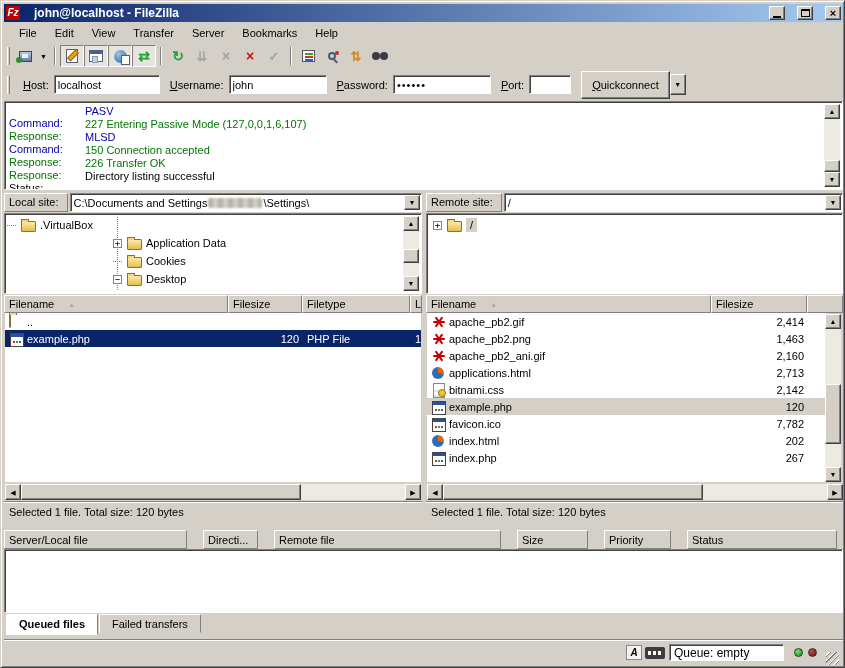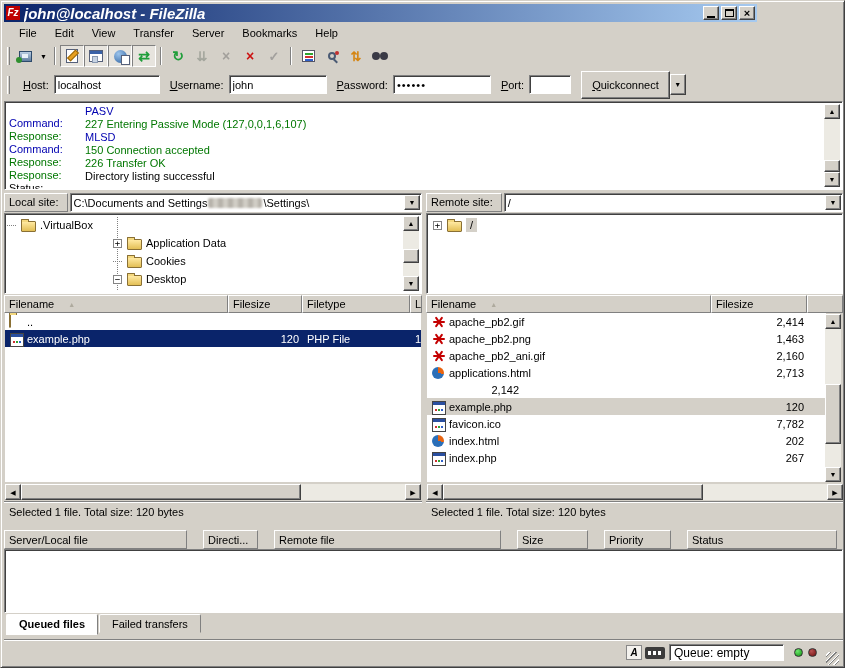--- a/index.html
+++ b/index.html
@@ -1,25 +1,25 @@
 <!DOCTYPE html>
 <html><head>
 <meta charset="utf-8">
 <style>
   html,body{margin:0;padding:0;background:#808080;}
   *{box-sizing:border-box;font-family:"Liberation Sans",sans-serif;}
   .window{position:relative;width:845px;height:668px;background:#d4d0c8;
     border:1px solid #404040;border-top-color:#d4d0c8;border-left-color:#d4d0c8;
     box-shadow:inset 1px 1px 0 #fff, inset -1px -1px 0 #808080;overflow:hidden;font-size:11px;color:#000;}
   
-  .titlebar{position:absolute;left:3px;top:3px;width:753px;height:18px;
-    background:linear-gradient(90deg,#0a246a,#a6caf0);display:flex;align-items:center;padding:0 2px;}
+  .titlebar{position:absolute;left:3px;top:3px;width:839px;height:18px;
+    background:linear-gradient(90deg,#0a246a,#a6caf0);display:flex;align-items:center;padding:0 2px;gap:10px;}
   .app-icon{width:14px;height:14px;background:#bf0000;color:#fff;font-weight:bold;font-style:italic;
     font-size:10px;line-height:14px;text-align:center;margin-right:4px;flex:0 0 auto;}
-  .title-text{color:#fff;font-weight:bold;font-size:15px;flex:1;white-space:nowrap;overflow:hidden;font-style:italic;}
+  .title-text{color:#fff;font-weight:bold;font-size:12px;flex:1;white-space:nowrap;overflow:hidden;}
   .winbtn{width:16px;height:14px;margin-left:2px;background:#d4d0c8;border:1px solid;
     border-color:#fff #404040 #404040 #fff;box-shadow:inset -1px -1px 0 #808080;
     display:flex;align-items:center;justify-content:center;font-size:9px;font-weight:bold;line-height:1;}
   .glyph-min{width:8px;height:2px;background:#000;margin-top:7px;}
   .glyph-max{width:9px;height:8px;border:1px solid #000;border-top-width:2px;}
   .glyph-close{font-size:11px;font-weight:bold;}
   
   .menubar{position:absolute;left:3px;top:22px;width:839px;height:20px;display:flex;align-items:center;padding-left:6px;}
   .menu-item{padding:2px 9px;white-space:nowrap;}
   
@@ -433,20 +433,24 @@
         <span class="cell num" style="width:96px">2,160</span>
       </div>
       <div class="lrow">
         <span class="cell" style="width:285px">
             <span class="fic fic-html"></span>
             <span>applications.html</span>
           </span>
         <span class="cell num" style="width:96px">2,713</span>
       </div>
       <div class="lrow">
+        <span class="cell" style="width:285px">
+            <span class="fic fic-css"></span>
+            <span>bitnami.css</span>
+          </span>
         <span class="cell num" style="width:96px">2,142</span>
       </div>
       <div class="lrow sel-inactive">
         <span class="cell" style="width:285px">
             <span class="fic fic-app"></span>
             <span>example.php</span>
           </span>
         <span class="cell num" style="width:96px">120</span>
       </div>
       <div class="lrow">

